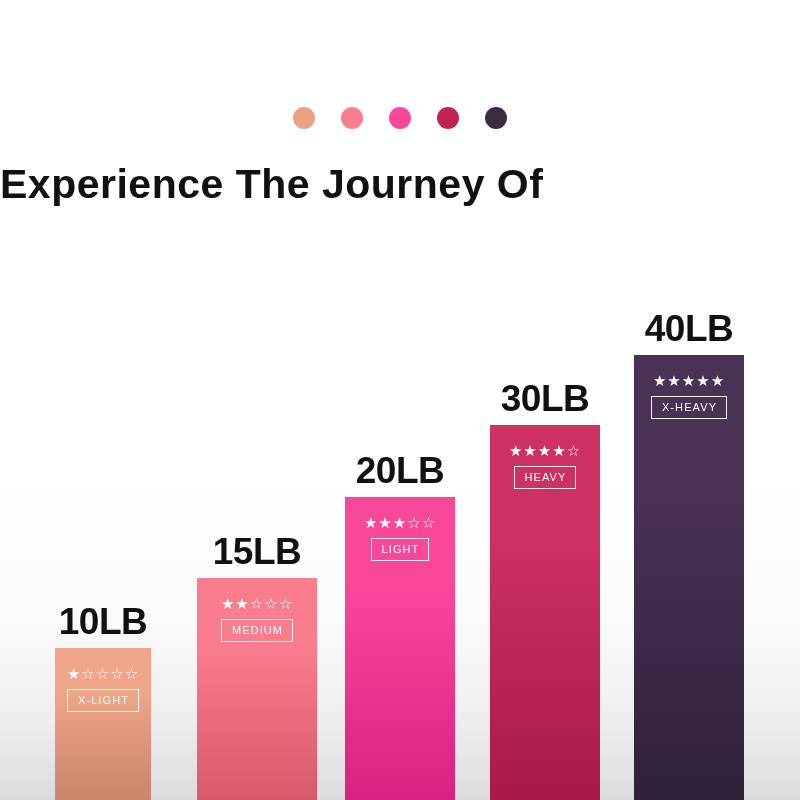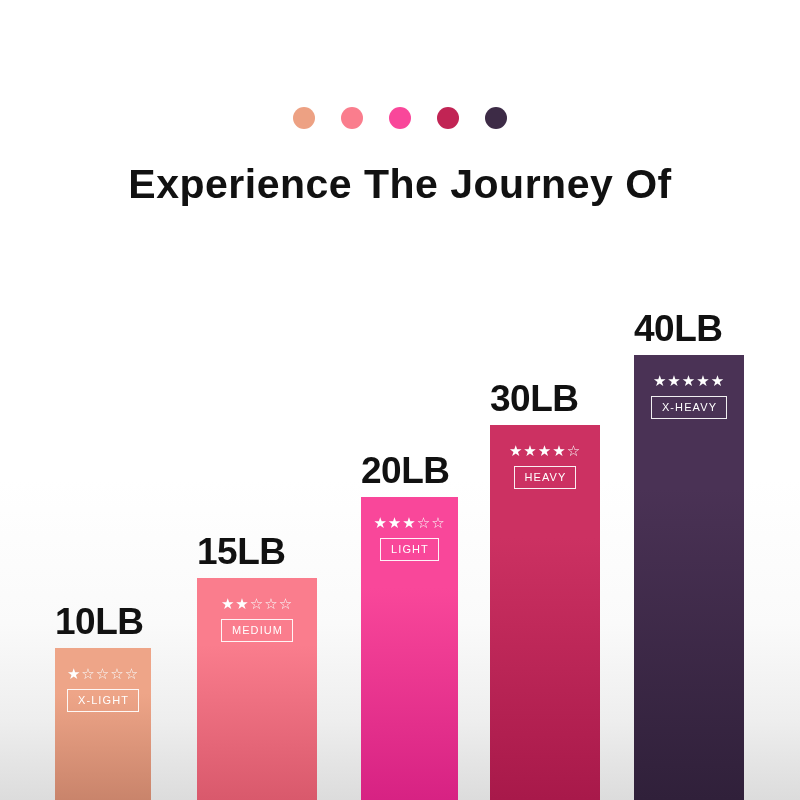--- a/index.html
+++ b/index.html
@@ -35,21 +35,21 @@
   .dot {
     width:22px; height:22px;
     border-radius:50%;
     flex:0 0 auto;
   }
 
   
   #headline {
     position:absolute;
     top:150px; left:0; width:800px;
-    text-align:center;
+    text-align:left;
     color:#111111;
     font-weight:bold;
     font-size:41px;
     line-height:68px;
     letter-spacing:0.5px;
   }
   #headline .hl-line { display:block; white-space:nowrap; }
 
   
   #chart {
@@ -59,20 +59,21 @@
   }
   .bar-group {
     position:absolute;
     bottom:0;
   }
   .bar-weight {
     position:absolute;
     left:0; width:100%;
     bottom:100%;
     margin-bottom:6px;
+    text-align:center;
     color:#111111;
     font-weight:bold;
     font-size:37px;
     line-height:40px;
     letter-spacing:-0.5px;
     white-space:nowrap;
   }
   .bar {
     position:relative;
     width:100%;
@@ -142,21 +143,21 @@
       <div class="bar-group" style="left: 197px; width: 120px; height: 222px;">
         <div class="bar-weight">15LB</div>
         <div class="bar">
           <div class="bar-inner" style="background: linear-gradient(rgb(250, 125, 141) 0%, rgb(250, 125, 141) 30%, rgb(217, 89, 108) 100%);"></div>
           <div class="bar-content">
             <div class="stars">★★☆☆☆</div>
             <div class="level-badge">MEDIUM</div>
           </div>
         </div>
       </div>
-      <div class="bar-group" style="left: 345px; width: 97px; height: 303px; margin-left: 16px;">
+      <div class="bar-group" style="left: 345px; width: 110px; height: 303px;">
         <div class="bar-weight">20LB</div>
         <div class="bar">
           <div class="bar-inner" style="background: linear-gradient(rgb(249, 71, 154) 0%, rgb(249, 71, 154) 30%, rgb(215, 34, 131) 100%);"></div>
           <div class="bar-content">
             <div class="stars">★★★☆☆</div>
             <div class="level-badge">LIGHT</div>
           </div>
         </div>
       </div>
       <div class="bar-group" style="left: 490px; width: 110px; height: 375px;">

